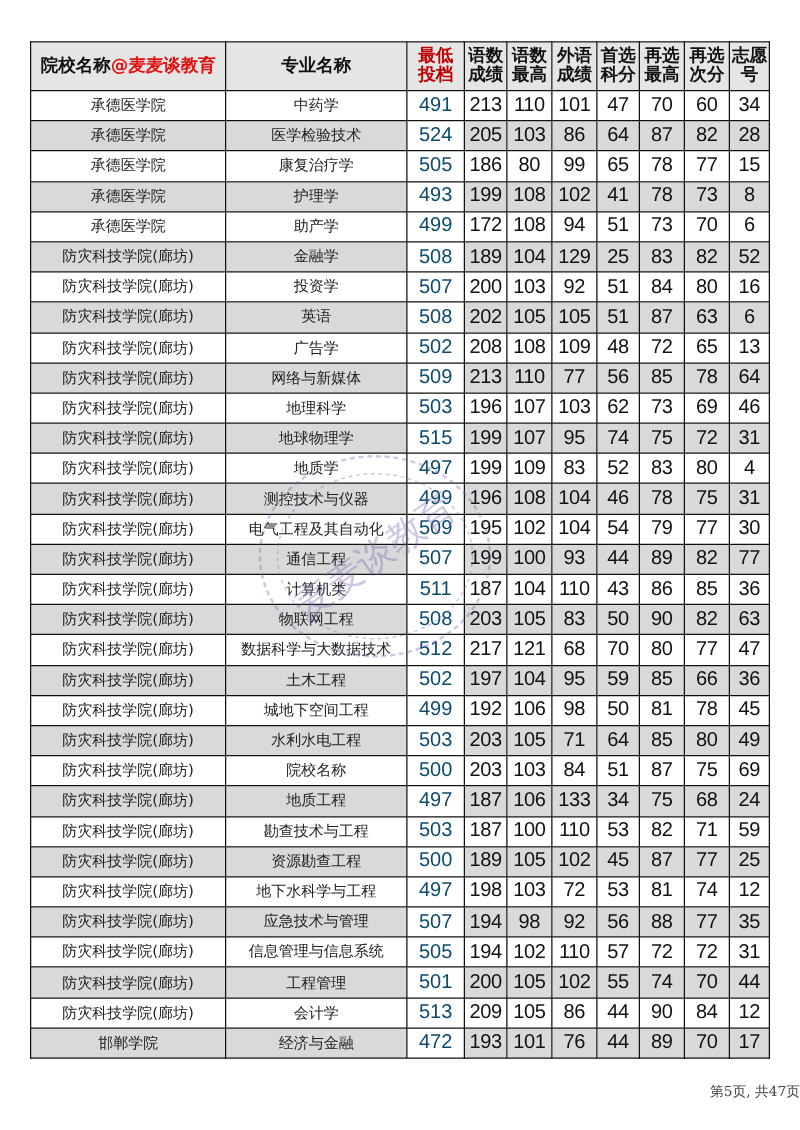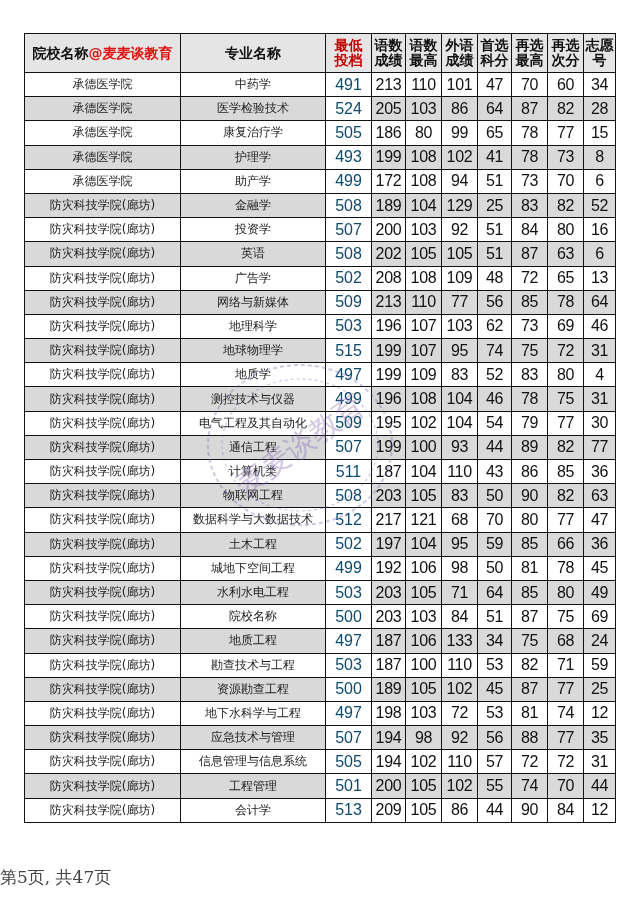--- a/index.html
+++ b/index.html
@@ -10,21 +10,21 @@
   th, td { border: 1.6px solid #111; padding: 0; text-align: center; vertical-align: middle; overflow: hidden; white-space: nowrap; }
   thead th { background: #e5e5e5; height: 38px; font-weight: bold; font-size: 14px; line-height: 15px; color: #111; }
   thead th.red { color: #c00000; text-align: center; }
   thead th .brand { color: #e01010; }
   tbody td { height: 23.2px; font-size: 12px; color: #222; }
   tbody td.num { font-family: "Liberation Sans", "DejaVu Sans", sans-serif; font-size: 16px; letter-spacing: -0.3px; color: #111; }
   tbody td.score { color: #0c4a6e; font-family: Liberation Sans, sans-serif; font-size: 16px; }
   tbody tr.alt td { background: #d9d9d9; }
   tbody tr.alt td.score { background: #ffffff; }
   tbody tr td { background: #ffffff; }
-  .footer { position: absolute; top: 866px; left: 0; width: 640px; text-align: left; font-size: 17px; color: #444; font-family: "DejaVu Serif", serif; }
+  .footer { position: absolute; top: 866px; left: 0; width: 640px; text-align: right; font-size: 11px; color: #444; font-family: "DejaVu Serif", serif; }
   .watermark { position: absolute; left: 200px; top: 355px; width: 200px; height: 180px; pointer-events: none; opacity: 0.35; }
 </style>
 </head>
 <body>
 
 <div class="table-wrap">
   <table>
     <colgroup>
       <col style="width:156px">
         <col style="width:145px">
@@ -417,20 +417,32 @@
           <td>会计学</td>
           <td class="score">513</td>
           <td class="num">209</td>
           <td class="num">105</td>
           <td class="num">86</td>
           <td class="num">44</td>
           <td class="num">90</td>
           <td class="num">84</td>
           <td class="num">12</td>
         </tr>
+        <tr class="alt">
+          <td>邯郸学院</td>
+          <td>经济与金融</td>
+          <td class="score">472</td>
+          <td class="num">193</td>
+          <td class="num">101</td>
+          <td class="num">76</td>
+          <td class="num">44</td>
+          <td class="num">89</td>
+          <td class="num">70</td>
+          <td class="num">17</td>
+        </tr>
       </tbody>
   </table>
 </div>
 
 <svg class="watermark" viewBox="0 0 200 180">
   <ellipse cx="100" cy="90" rx="92" ry="80" fill="none" stroke="#7a5fb0" stroke-width="2" stroke-dasharray="4 3"></ellipse>
   <ellipse cx="100" cy="90" rx="78" ry="66" fill="none" stroke="#7a5fb0" stroke-width="1.2" stroke-dasharray="3 3"></ellipse>
   <text x="100" y="100" text-anchor="middle" font-size="30" fill="#7a5fb0" transform="rotate(-35 100 90)" font-family="DejaVu Sans, sans-serif">麦麦谈教育</text>
 </svg>
 

